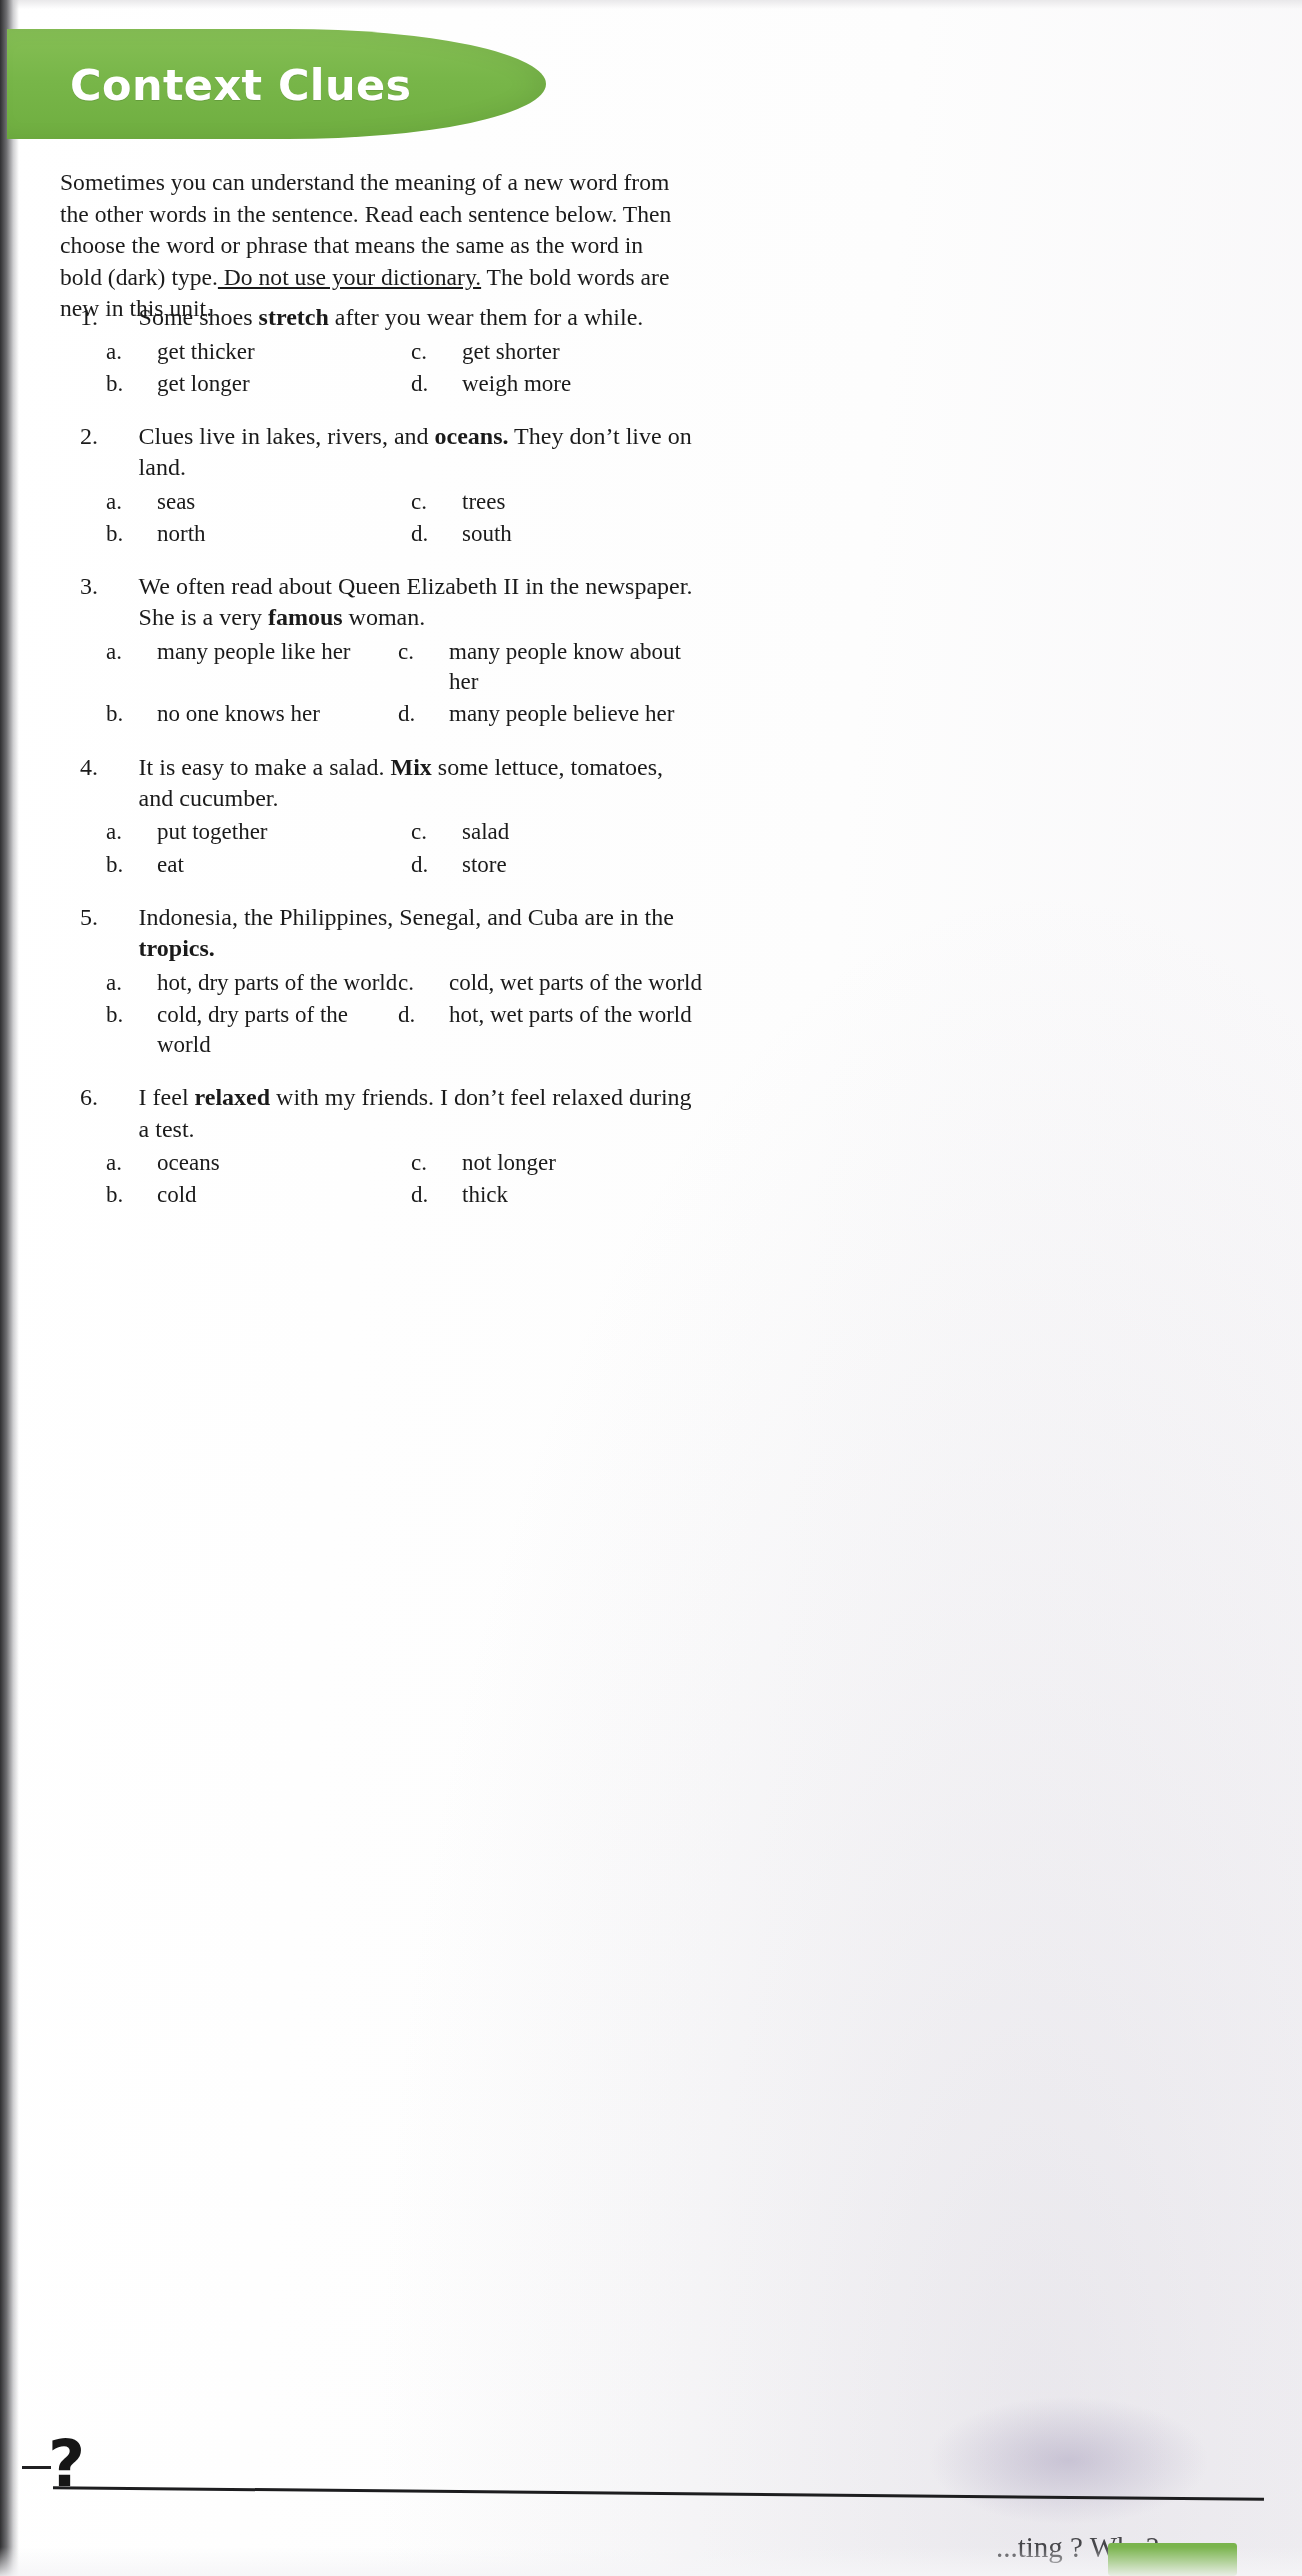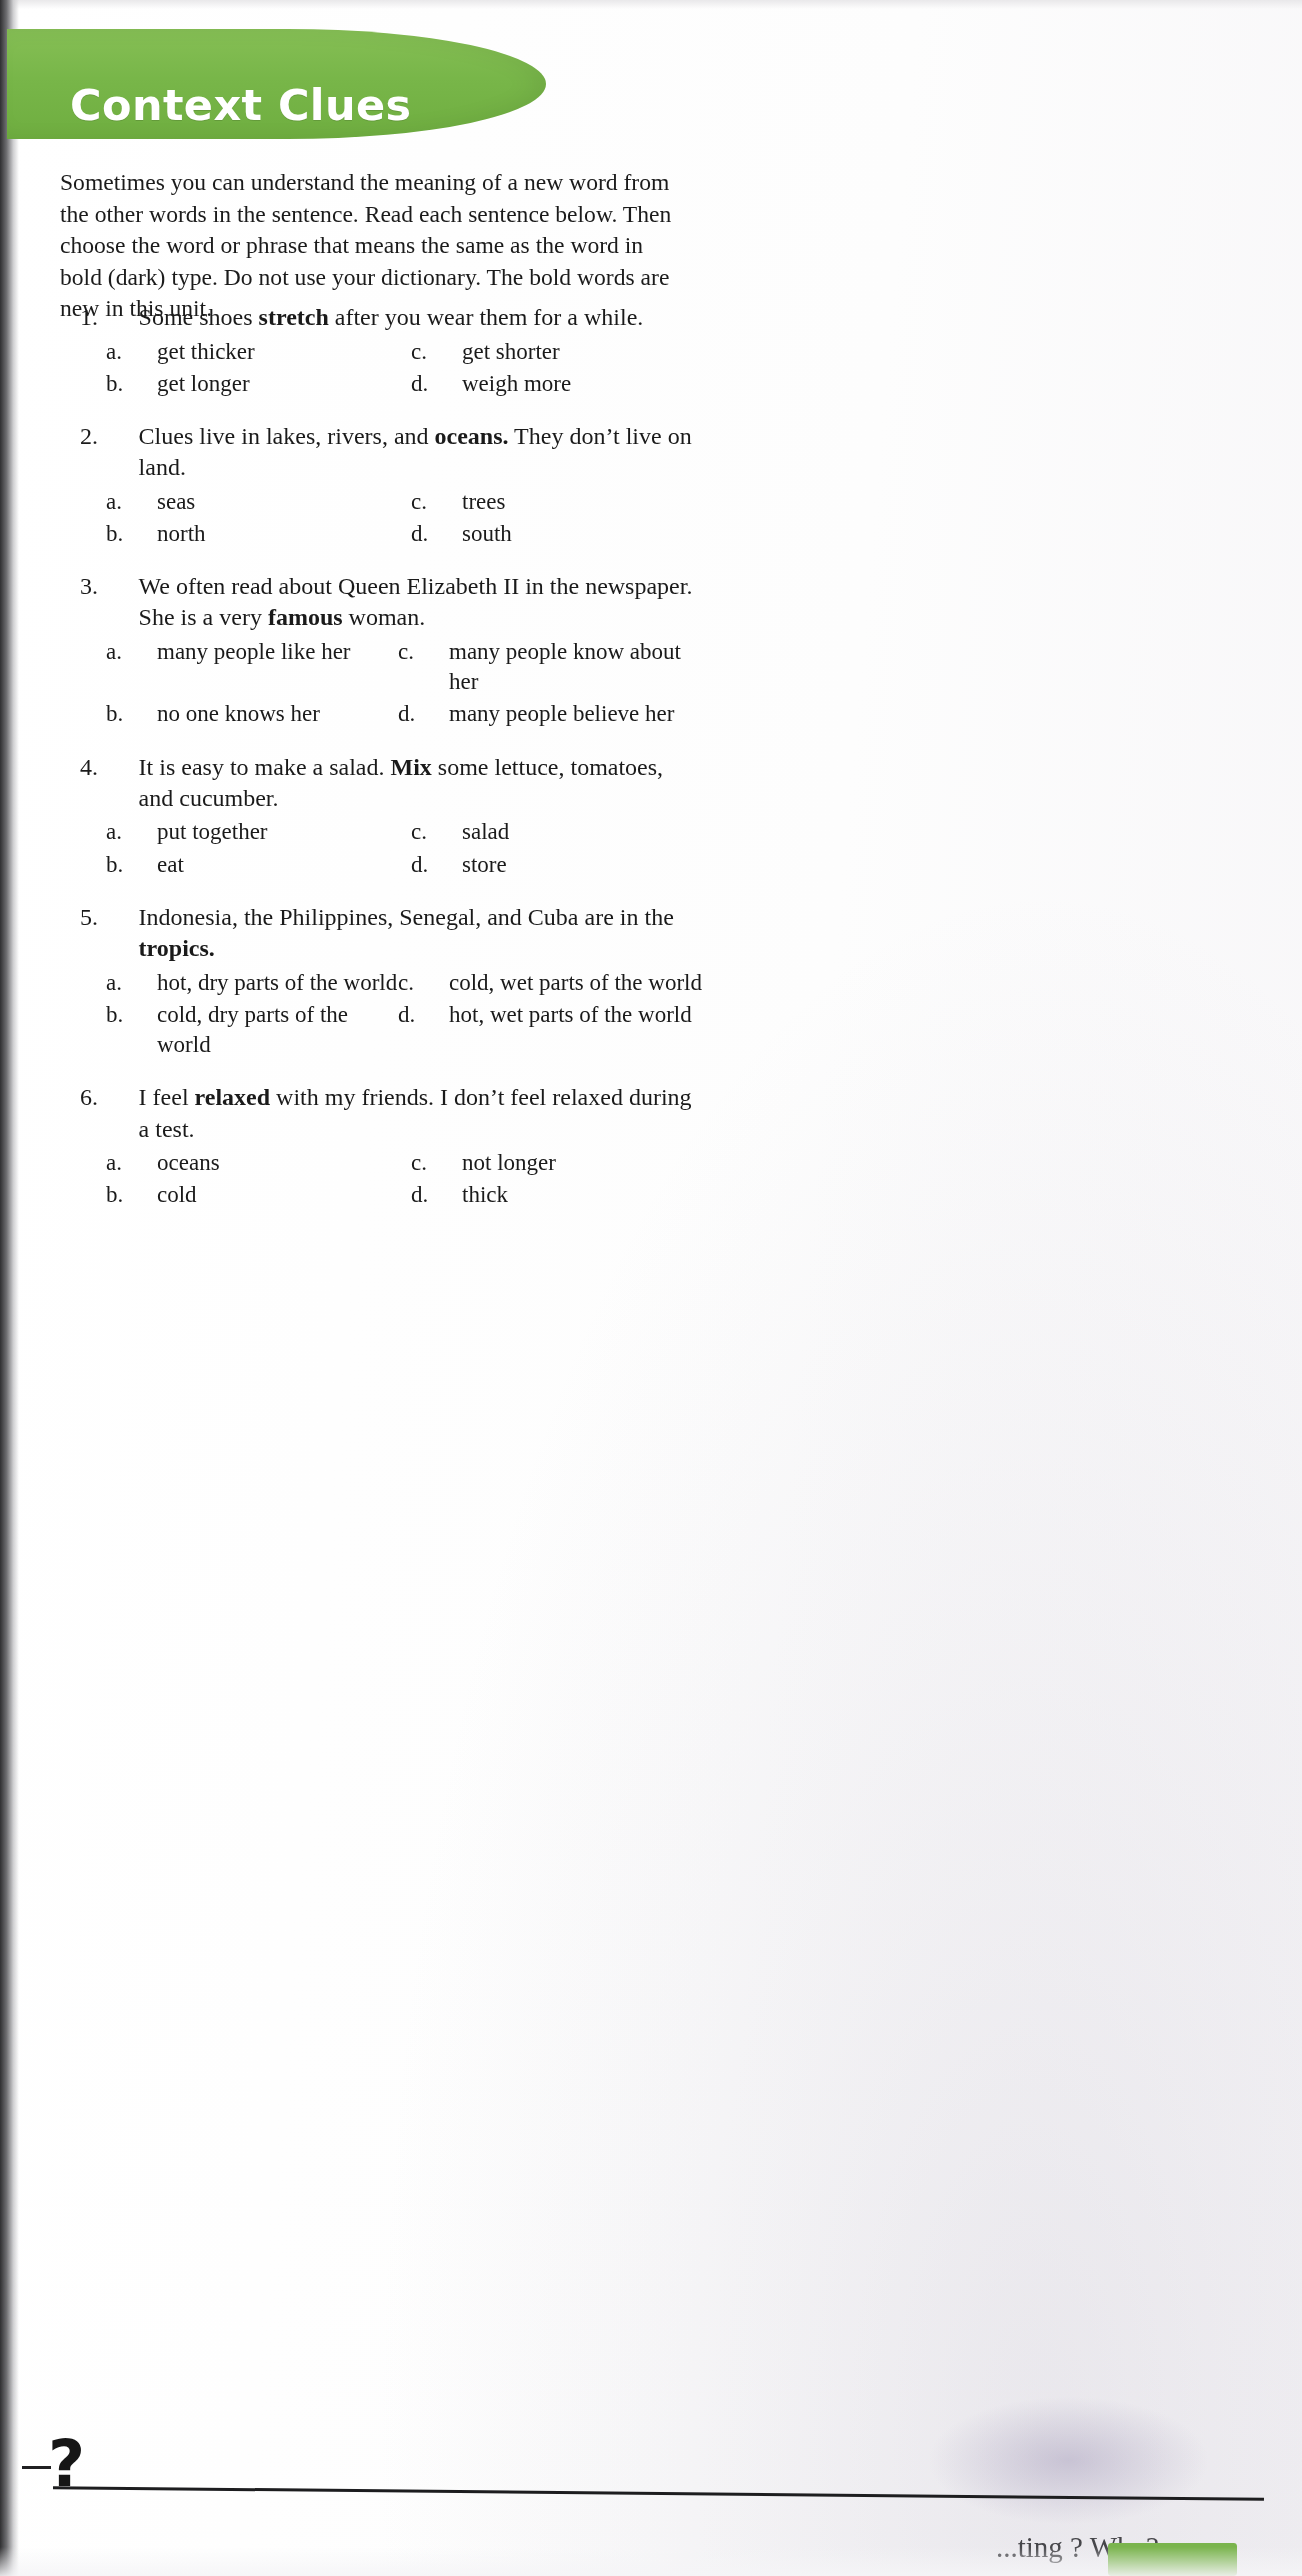--- a/index.html
+++ b/index.html
@@ -53,37 +53,37 @@
   .banner-title {
     position: absolute;
     left: 70px;
     top: 60px;
     font-family: "DejaVu Sans", sans-serif;
     font-weight: bold;
     font-size: 43px;
     letter-spacing: 0.4px;
     color: #ffffff;
     text-shadow: 0 0.9px 0 rgba(0,0,0,0.12);
-    margin-top: 20px;
   }
 
   
   .directions {
     position: absolute;
     left: 60px;
     top: 167px;
     width: 618px;
     font-size: 23.6px;
     line-height: 1.34;
     color: #1b1b1b;
   }
   .directions .it {
   }
   .directions .rm {
     font-style: normal;
+    text-decoration: underline;
   }
 
   
   .questions {
     position: absolute;
     left: 67px;
     top: 302px;
     width: 635px;
   }
   .q {

